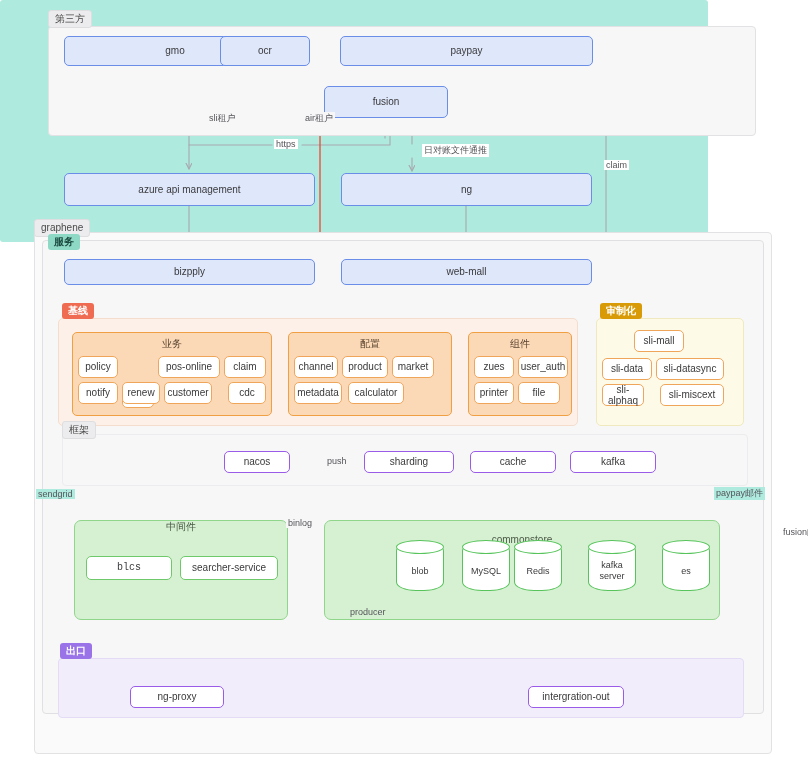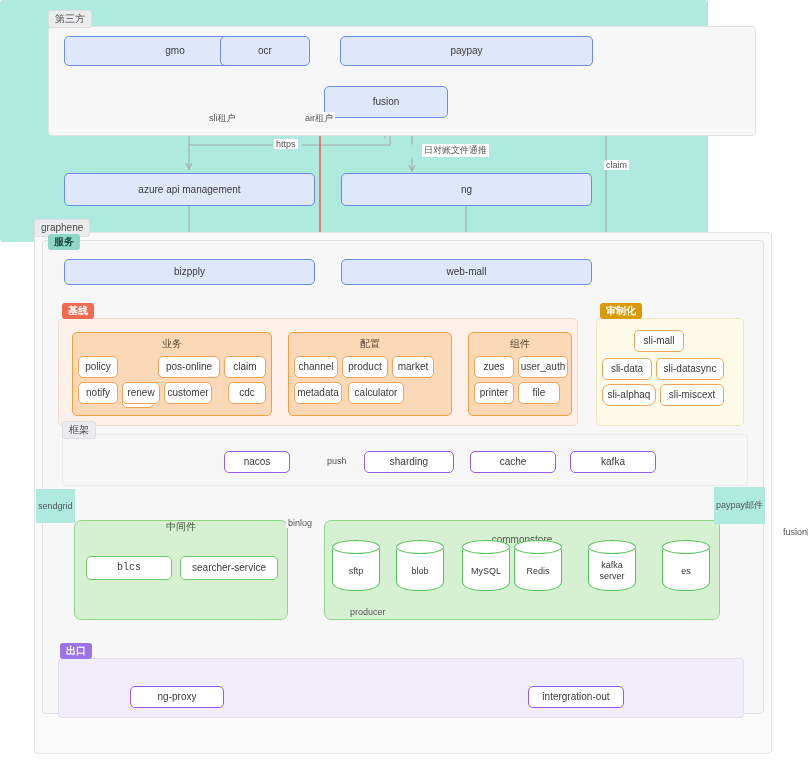--- a/index.html
+++ b/index.html
@@ -119,21 +119,21 @@
 
   
   .elabel {
     position: absolute;
     font-size: 9px;
     color: #55555a;
     background: transparent;
     white-space: nowrap;
   }
   .elabel.onwhite { background: #ffffff; padding: 0 2px; }
-  .elabel.onteal { background: #aeeade; padding: 12px 2px; }
+  .elabel.onteal { background: #aeeade; padding: 0 2px; }
   .elabel.ongreen { background: #d6f0d2; padding: 0 2px; }
   .elabel.ongray { background: #f7f7f8; padding: 0 2px; }
 </style>
 </head>
 <body>
 
 <div id="canvas">
 
   <svg id="svg-layer">
     <defs>
@@ -301,38 +301,33 @@
     <div class="subgrp-title">组件</div>
   </div>
   <div class="node n-white" style="left:474px; top:356px; width:40px; height:22px;">zues</div>
   <div class="node n-white" style="left:518px; top:356px; width:50px; height:22px;">user_auth</div>
   <div class="node n-white" style="left:474px; top:382px; width:40px; height:22px;">printer</div>
   <div class="node n-white" style="left:518px; top:382px; width:42px; height:22px;">file</div>
 
   <div class="node n-white" style="left:634px; top:330px; width:50px; height:22px;">sli-mall</div>
   <div class="node n-white" style="left:602px; top:358px; width:50px; height:22px;">sli-data</div>
   <div class="node n-white" style="left:656px; top:358px; width:68px; height:22px;">sli-datasync</div>
-  <div class="node n-white" style="left:602px; top:384px; width:54px; height:22px;border-radius:8px;">sli-alphaq</div>
+  <div class="node n-white" style="left:602px; top:384px; width:42px; height:22px;">sli-alphaq</div>
   <div class="node n-white" style="left:660px; top:384px; width:64px; height:22px;">sli-miscext</div>
 
   <div class="node n-purple" style="left:224px; top:451px; width:66px; height:22px;">nacos</div>
   <div class="node n-purple" style="left:364px; top:451px; width:90px; height:22px;">sharding</div>
   <div class="node n-purple" style="left:470px; top:451px; width:86px; height:22px;">cache</div>
   <div class="node n-purple" style="left:570px; top:451px; width:86px; height:22px;">kafka</div>
 
   <div class="grpwhite-title" style="left:74px; top:520px; width:214px;">中间件</div>
   <div class="node n-white" style="left:86px;  top:556px; width:86px;  height:24px; border-color:#6ec96a;font-family:Liberation Mono, monospace;">blcs</div>
   <div class="node n-white" style="left:180px; top:556px; width:98px;  height:24px; border-color:#6ec96a;">searcher-service</div>
 
   <div class="grpwhite-title" style="left:324px; top:534px; width:396px;">commonstore</div>
-  <div class="cyl" style="left:332px; top:540px;">
-    <div class="body"></div>
-      <div class="top"></div>
-    <div class="lbl">sftp</div>
-  </div>
   <div class="cyl" style="left:396px; top:540px;">
     <div class="body"></div>
       <div class="top"></div>
     <div class="lbl">blob</div>
   </div>
   <div class="cyl" style="left:462px; top:540px;">
     <div class="body"></div>
       <div class="top"></div>
     <div class="lbl">MySQL</div>
   </div>

